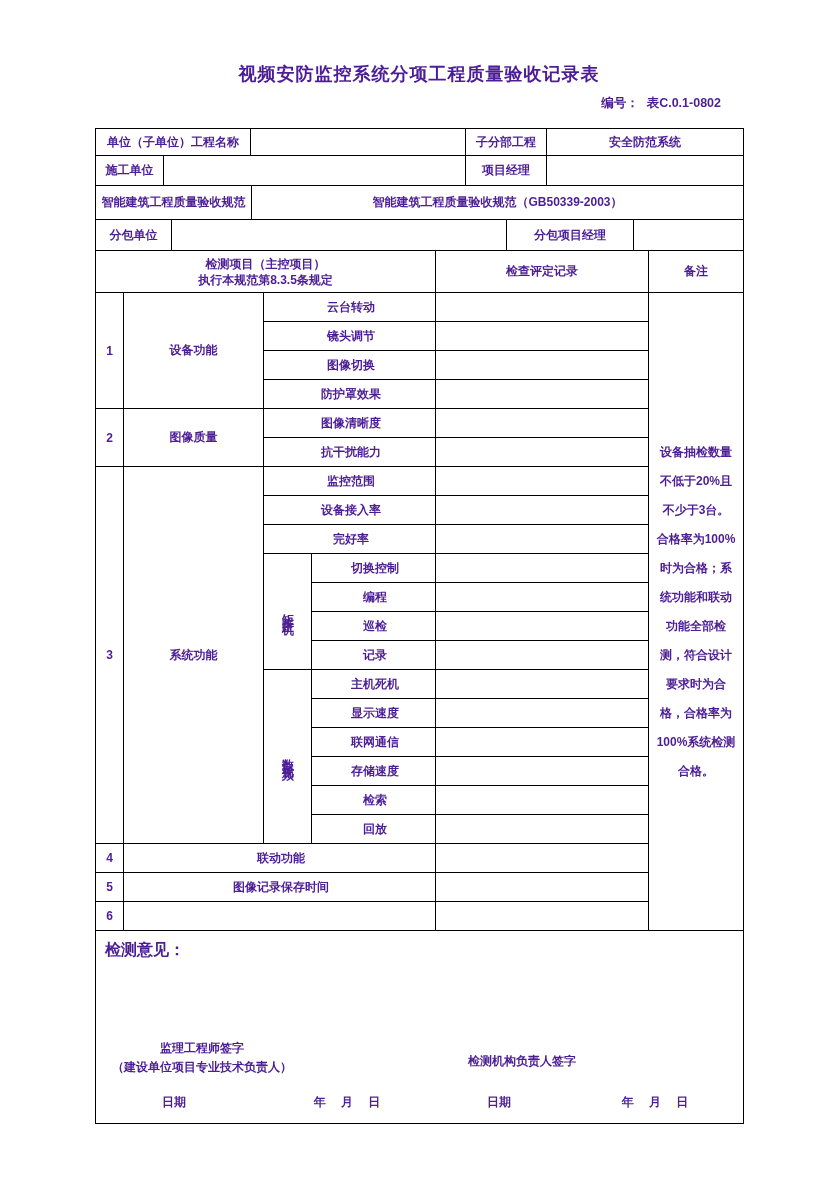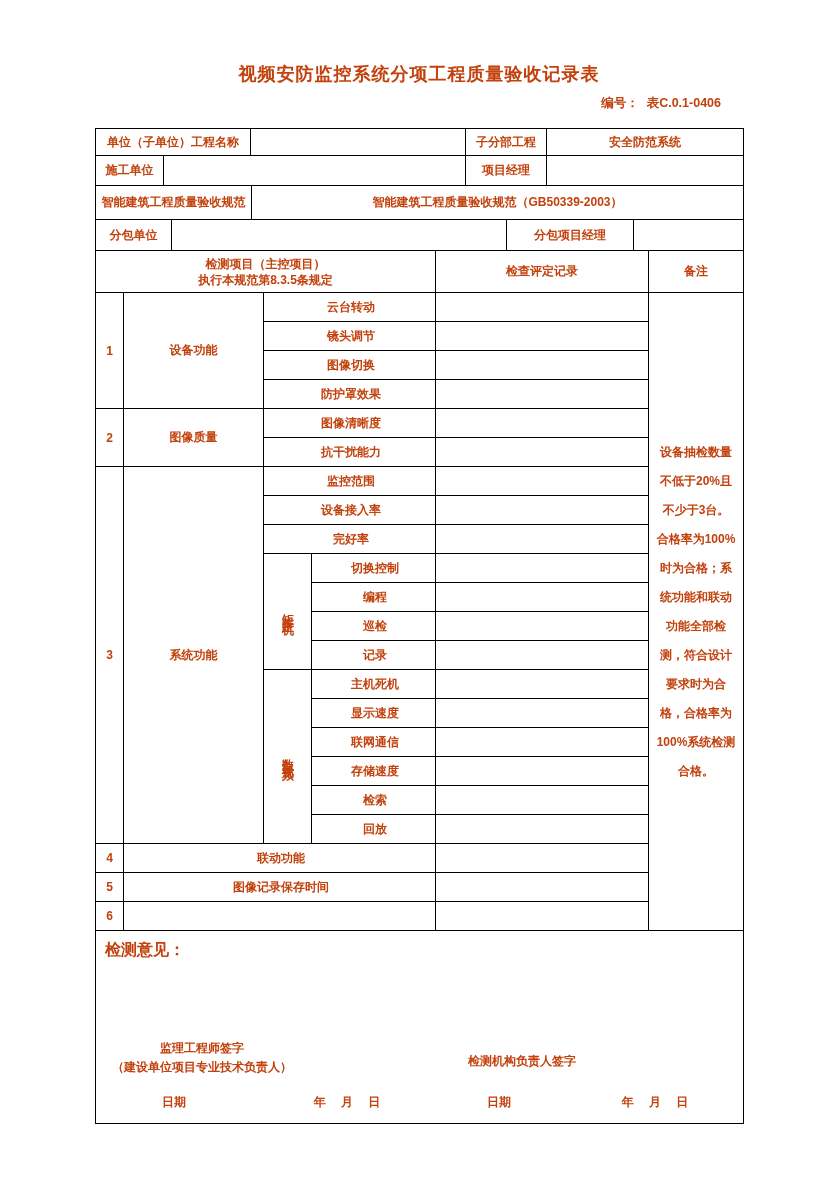--- a/index.html
+++ b/index.html
@@ -2,21 +2,21 @@
 <html><head>
 <meta charset="utf-8">
 <style>
   html,body { margin:0; padding:0; background:#ffffff; }
   .page {
     position:relative;
     width:838px; height:1186px;
     background:#ffffff;
     overflow:hidden;
     font-family:"Liberation Sans", sans-serif;
-    color:#c2410c;
+    color:#4c1d95;
   }
   .title {
     padding-top:62px;
     text-align:center;
     font-size:18px;
     font-weight:bold;
     letter-spacing:1px;
   }
   .docno {
     width:648px;
@@ -78,21 +78,21 @@
   .d2 { left:403px; } .y2 { left:559px; }
 </style>
 </head>
 <body>
 
 <div class="page">
 
   <div class="title">视频安防监控系统分项工程质量验收记录表</div>
 
   <div class="docno">
-    <span>编号：</span><span class="num">表C.0.1-0406</span>
+    <span>编号：</span><span class="num">表C.0.1-0802</span>
   </div>
 
   <div class="sheet">
 
     <table>
       <colgroup>
           <col style="width:155px">
           <col style="width:215px">
           <col style="width:81px">
           <col style="width:197px">

